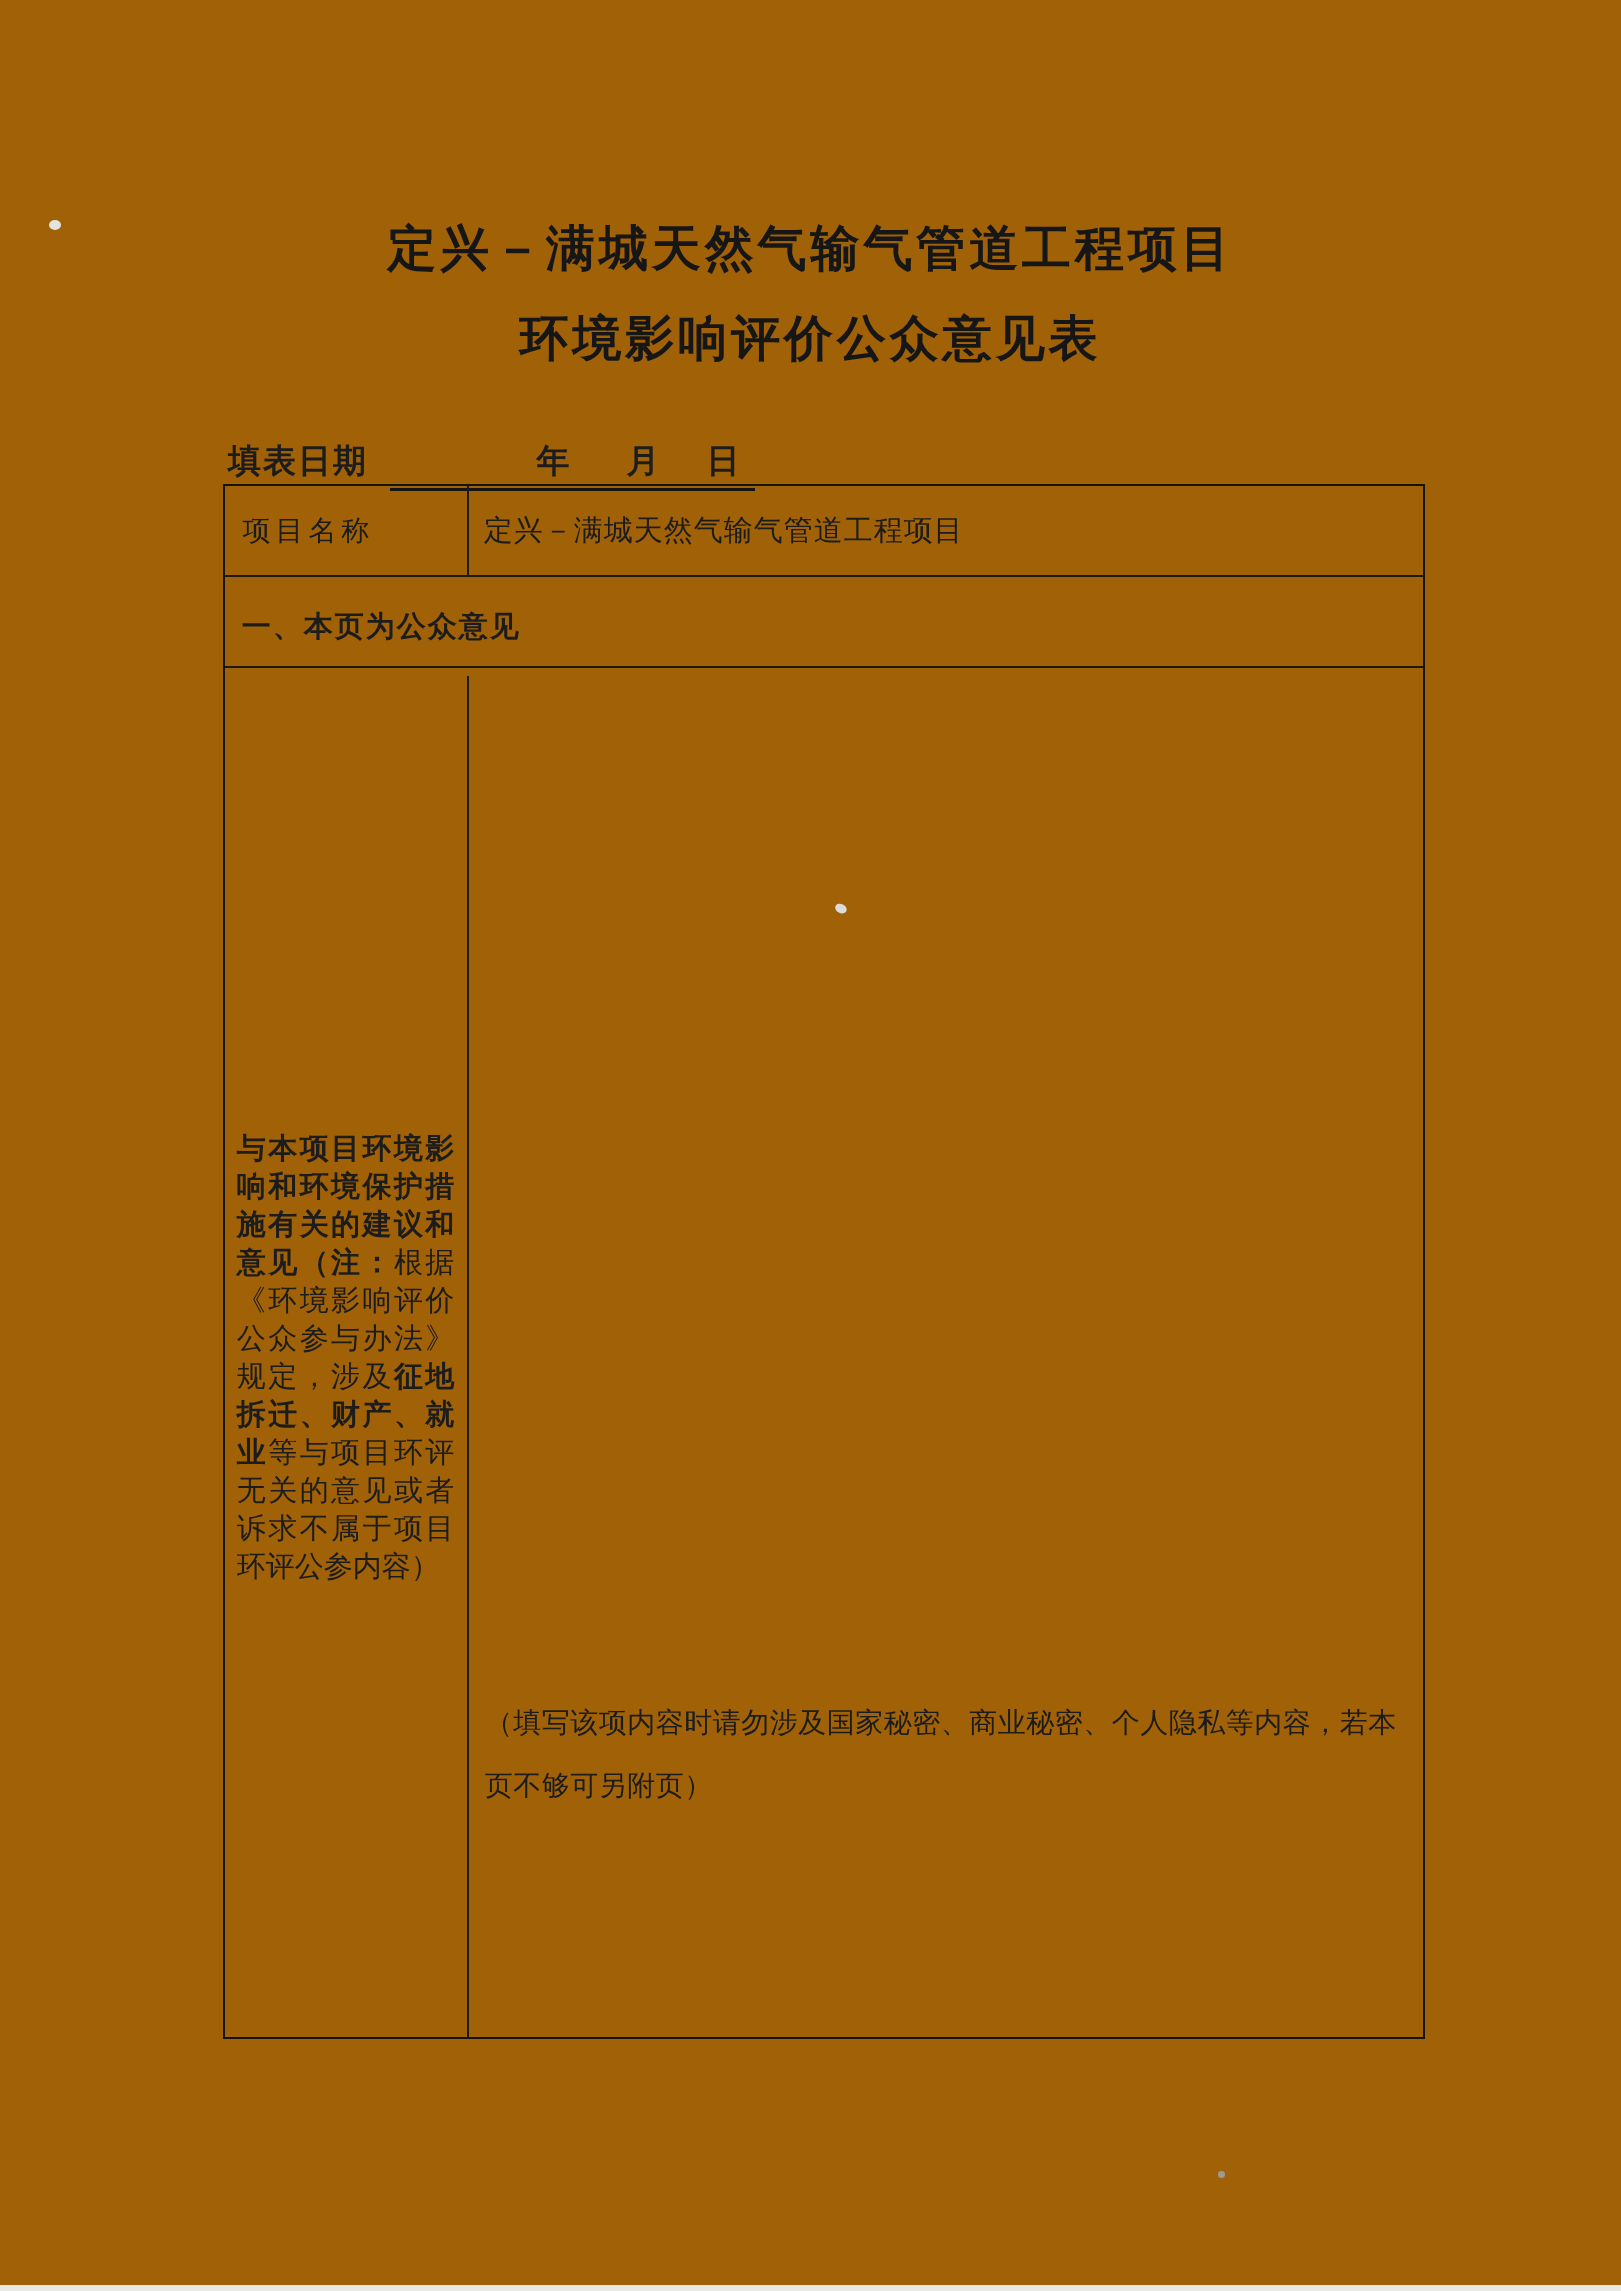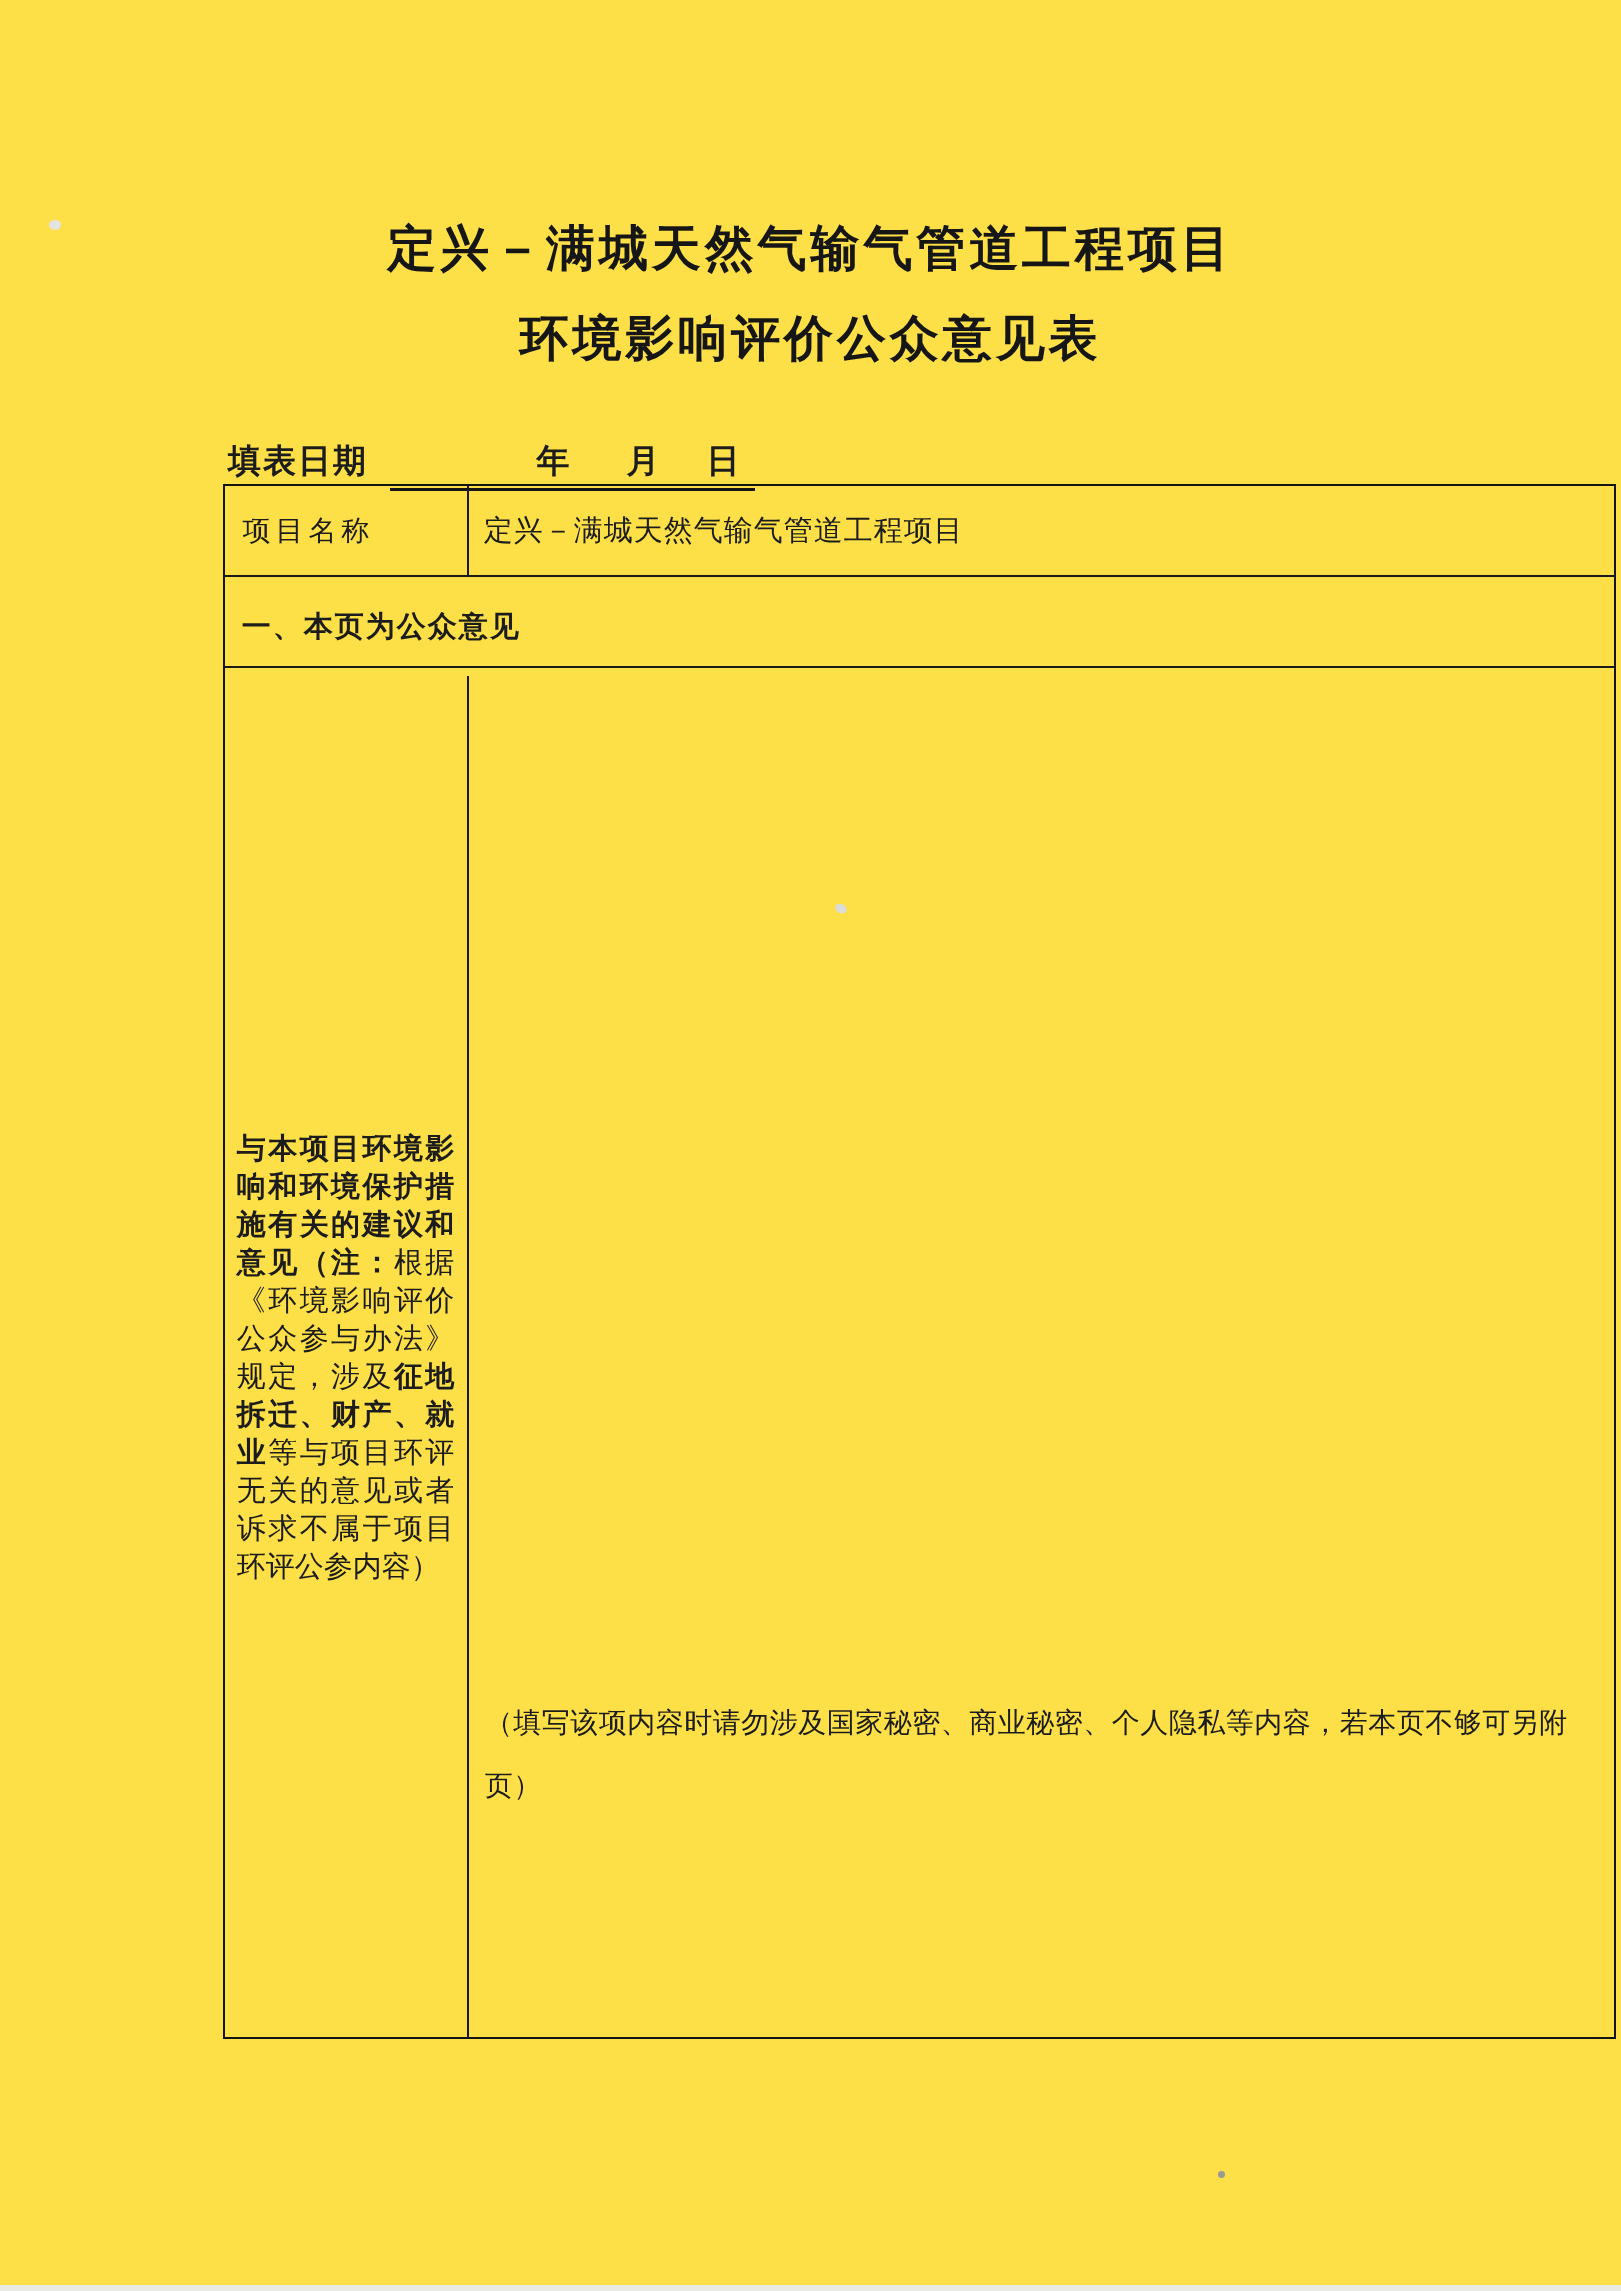--- a/index.html
+++ b/index.html
@@ -1,21 +1,21 @@
 <!DOCTYPE html>
 <html><head>
 <meta charset="utf-8">
 <style>
   * { margin:0; padding:0; box-sizing:border-box; }
   html,body { background:#888; }
   .page {
     position:relative;
     width:1621px; height:2292px;
     margin:0 auto;
-    background:#fde047;
+    background:#a16207;
     color:#1c1c1c;
     font-family:"Liberation Serif","DejaVu Serif",serif;
     overflow:hidden;
   }
   
   .doc-title {
     position:absolute; left:0; width:100%;
     text-align:center;
     font-family:"Liberation Sans","DejaVu Sans",sans-serif;
     font-weight:900;
@@ -39,21 +39,21 @@
     vertical-align:baseline;
   }
   .date-blank { display:inline-block; width:147px; }
   .date-unit { display:inline-block; }
   .unit-month { padding-left:57px; }
   .unit-day { padding-left:47px; }
   .date-tail { display:inline-block; width:15.7px; }
   
   .form-table {
     position:absolute; left:223px; top:484px;
-    width:1393px; height:1555px;
+    width:1202px; height:1555px;
     border:2.9px solid #141414;
     display:flex; flex-direction:column;
     background:transparent;
   }
   .row { display:flex; }
   .row-project { height:91px; border-bottom:2px solid #1a1a1a; }
   .row-section { height:91px; border-bottom:2px solid #1a1a1a; align-items:center; }
   .row-opinion { flex:1; }
   .cell-label-col {
     width:244px;

